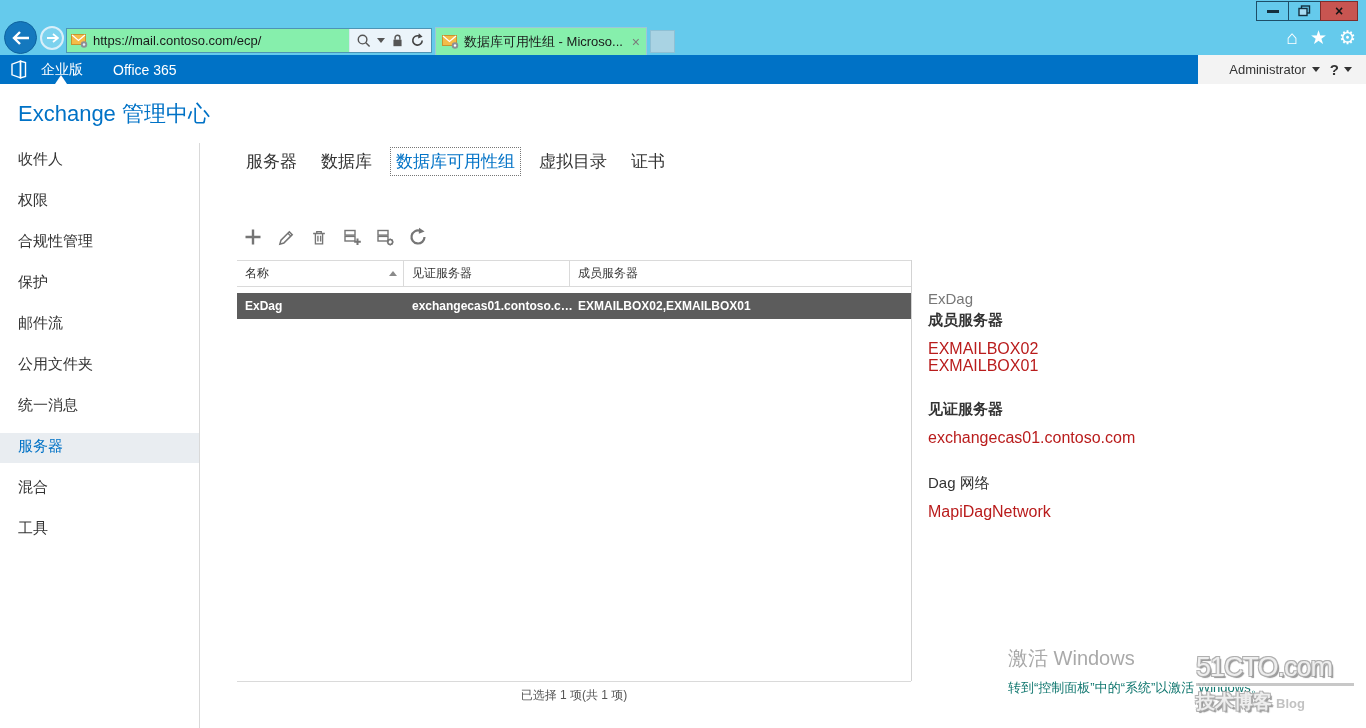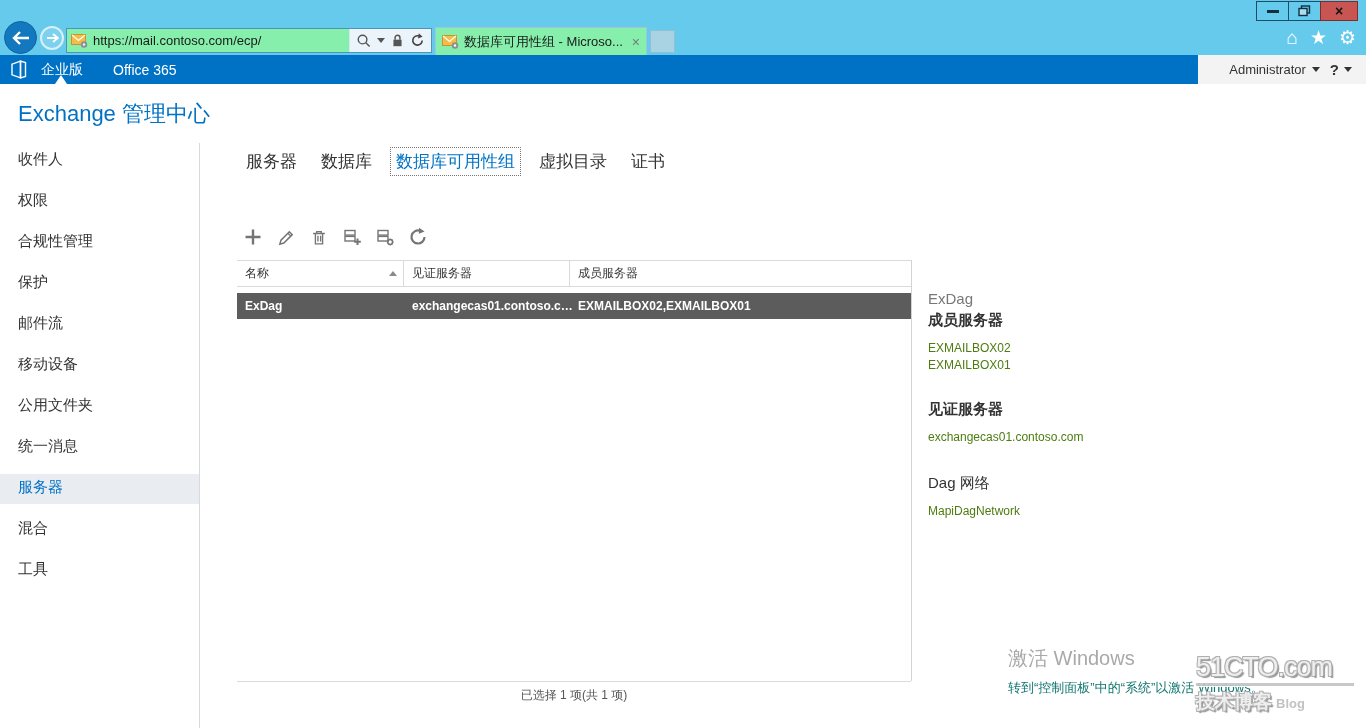--- a/index.html
+++ b/index.html
@@ -89,21 +89,21 @@
   #status-rule { position:absolute; left:237px; top:681px; width:674px; border-top:1px solid #DADADA; }
   #status-text { position:absolute; left:237px; top:687px; width:674px; text-align:center;
                  font-size:12px; color:#555; }
 
   
   #det-divider { position:absolute; left:911px; top:260px; width:1px; height:421px; background:#D3D3D3; }
   #details { position:absolute; left:928px; top:290px; width:410px; color:#333; }
   #det-title { font-size:15px; color:#777; }
   .det-h { font-size:15px; font-weight:bold; margin-top:4px; }
   .det-h.light { font-weight:normal; margin-top:28px; }
-  .det-line { font-size:12px; color:#4d7c0f; line-height:17px; }
+  .det-line { font-size:16px; color:#b91c1c; line-height:17px; }
   .det-gap1 { margin-top:10px; }
   .det-gap2 { margin-top:27px; }
 
   
   #activate { position:absolute; left:1008px; top:645px; color:#A9A9A9; }
   #activate .a1 { font-size:20px; }
   #activate .a2 { font-size:13px; color:#0f766e; margin-top:7px; white-space:nowrap; }
   #cto { position:absolute; left:1196px; top:652px; width:158px; opacity:0.92; }
   #cto .l1 { font-size:27px; font-weight:normal; letter-spacing:-1px; color:#ededed; white-space:nowrap;
              text-shadow:-1px -1px 0 #aaa, 1px -1px 0 #aaa, -1px 1px 0 #aaa, 1px 1px 0 #999, 2px 2px 1px #8c8c8c; }
@@ -203,21 +203,20 @@
 </div>
 
 <div id="page-title">Exchange 管理中心</div>
 
 <div id="sidebar">
   <div class="side-item">收件人</div>
   <div class="side-item">权限</div>
   <div class="side-item">合规性管理</div>
   <div class="side-item">保护</div>
   <div class="side-item">邮件流</div>
-  <div class="side-item">移动设备</div>
   <div class="side-item">公用文件夹</div>
   <div class="side-item">统一消息</div>
   <div class="side-item selected">服务器</div>
   <div class="side-item">混合</div>
   <div class="side-item">工具</div>
 </div>
 <div id="side-divider"></div>
 
 <div id="tabs">
   <span class="tabitem">服务器</span>

